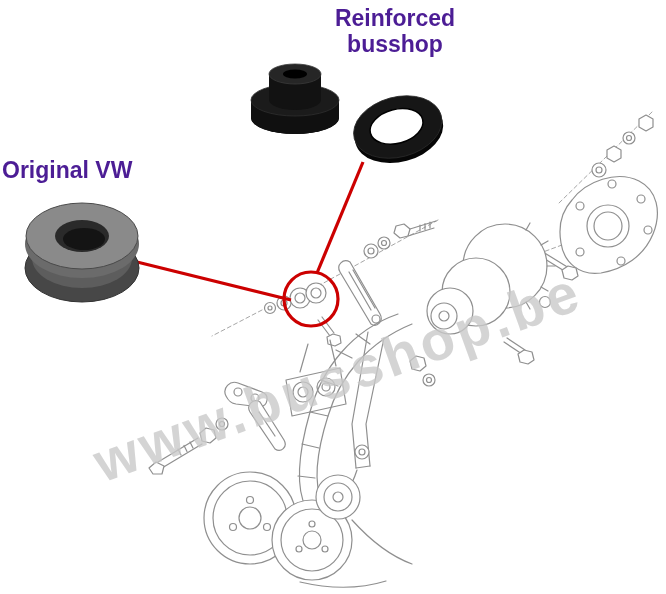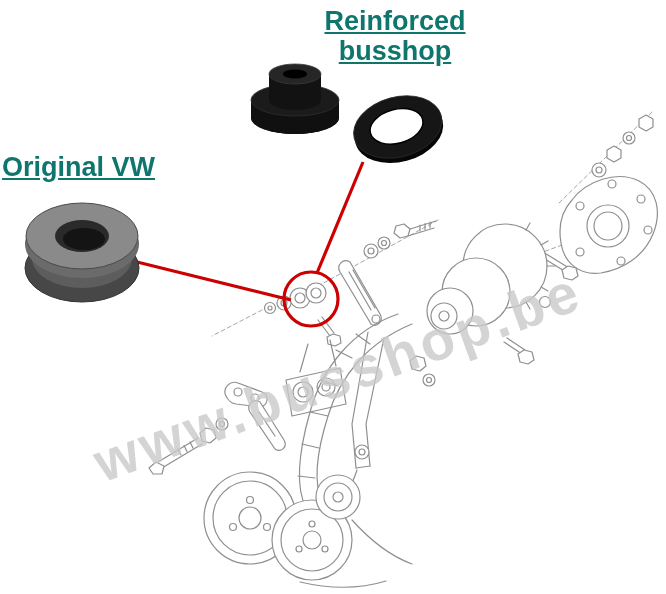--- a/index.html
+++ b/index.html
@@ -23,28 +23,27 @@
     letter-spacing:4px;
     white-space:nowrap;
     color:rgba(170,170,170,0.5);
     text-shadow:0 0 1px rgba(255,255,255,0.6);
     pointer-events:none;
   }
   #overlay-svg{z-index:3;}
   .label{
     position:absolute;
     z-index:4;
-    color:#0f766e;
+    color:#4c1d95;
     font-weight:bold;
-    font-size:27px;
+    font-size:23px;
     line-height:1.12;
-    text-decoration:underline;
   }
   .label-reinforced{left:295px;top:6px;width:200px;text-align:center;}
-  .label-original{left:2px;top:152px;width:190px;text-align:left;}
+  .label-original{left:2px;top:158px;width:190px;text-align:left;}
 </style>
 </head>
 <body>
 
 <div class="stage">
 
   <svg id="diagram-svg" class="layer" width="666" height="594" viewBox="0 0 666 594">
     <g stroke="#8f8f8f" stroke-width="1.2" fill="none" stroke-linecap="round" stroke-linejoin="round">
 
       <g stroke-dasharray="4 3" stroke-width="0.8">

